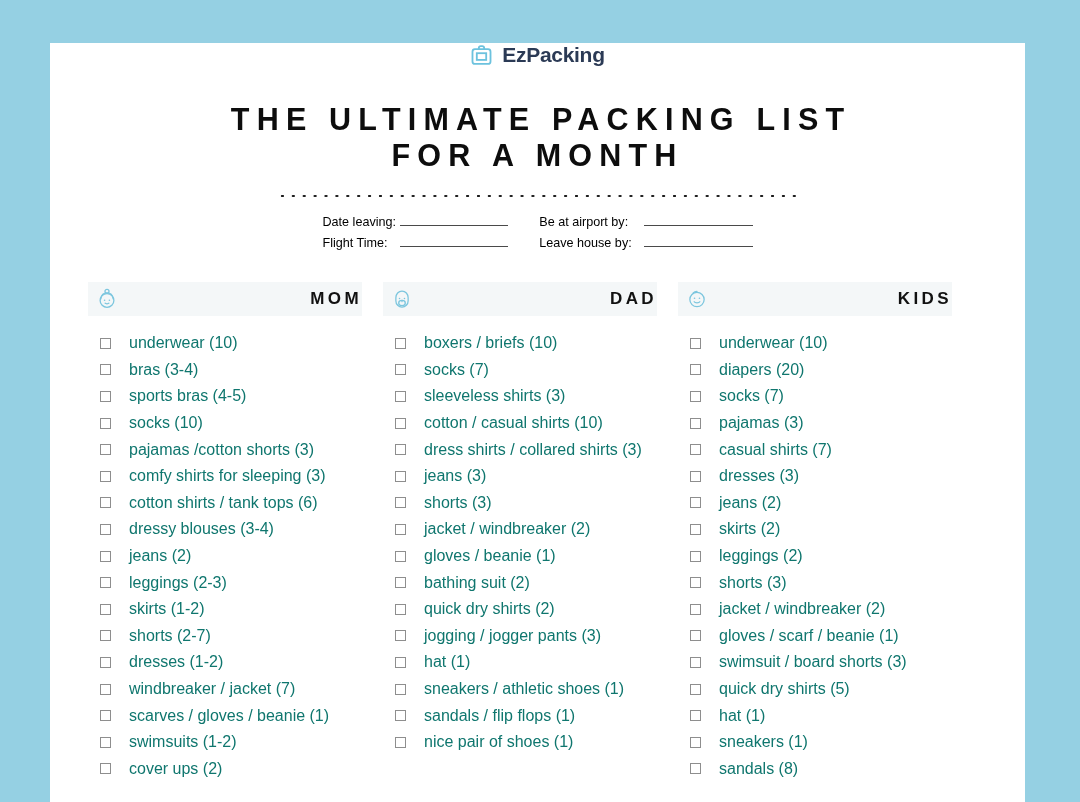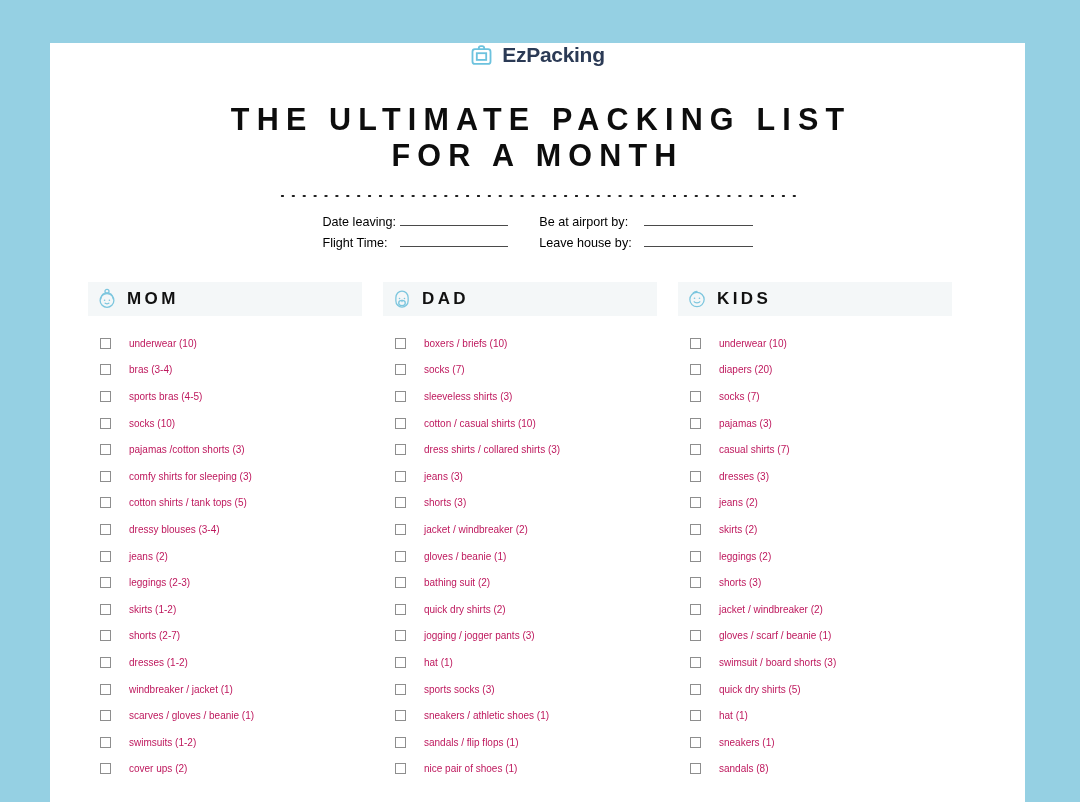--- a/index.html
+++ b/index.html
@@ -99,20 +99,21 @@
   }
   .column { width: 274px; }
 
   .col-header {
     background: #f4f7f8;
     height: 34px;
     display: flex;
     align-items: center;
     gap: 9px;
     padding-left: 8px;
+    justify-content: space-between;
   }
   .col-header-icon { display: block; width: 22px; height: 22px; flex: 0 0 auto; }
   .col-header-title {
     font-size: 17px;
     font-weight: bold;
     color: #111111;
     letter-spacing: 3.4px;
   }
 
   .checklist {
@@ -127,22 +128,22 @@
   }
   .checkbox {
     flex: 0 0 auto;
     width: 11px;
     height: 11px;
     border: 1.3px solid #8e8e8e;
     background: #ffffff;
     margin-right: 18px;
   }
   .check-label {
-    font-size: 10px;
-    color: #be185d;
+    font-size: 16px;
+    color: #0f766e;
     white-space: nowrap;
   }
 </style>
 </head>
 <body>
 
 <div class="page">
 
   <div class="brand">
     <span>
@@ -217,21 +218,21 @@
         <li class="check-item">
             <span class="checkbox"></span>
             <span class="check-label">pajamas /cotton shorts (3)</span>
           </li>
         <li class="check-item">
             <span class="checkbox"></span>
             <span class="check-label">comfy shirts for sleeping (3)</span>
           </li>
         <li class="check-item">
             <span class="checkbox"></span>
-            <span class="check-label">cotton shirts / tank tops (5)</span>
+            <span class="check-label">cotton shirts / tank tops (6)</span>
           </li>
         <li class="check-item">
             <span class="checkbox"></span>
             <span class="check-label">dressy blouses (3-4)</span>
           </li>
         <li class="check-item">
             <span class="checkbox"></span>
             <span class="check-label">jeans (2)</span>
           </li>
         <li class="check-item">
@@ -245,21 +246,21 @@
         <li class="check-item">
             <span class="checkbox"></span>
             <span class="check-label">shorts (2-7)</span>
           </li>
         <li class="check-item">
             <span class="checkbox"></span>
             <span class="check-label">dresses (1-2)</span>
           </li>
         <li class="check-item">
             <span class="checkbox"></span>
-            <span class="check-label">windbreaker / jacket (1)</span>
+            <span class="check-label">windbreaker / jacket (7)</span>
           </li>
         <li class="check-item">
             <span class="checkbox"></span>
             <span class="check-label">scarves / gloves / beanie (1)</span>
           </li>
         <li class="check-item">
             <span class="checkbox"></span>
             <span class="check-label">swimsuits (1-2)</span>
           </li>
         <li class="check-item">
@@ -330,24 +331,20 @@
         <li class="check-item">
             <span class="checkbox"></span>
             <span class="check-label">jogging / jogger pants (3)</span>
           </li>
         <li class="check-item">
             <span class="checkbox"></span>
             <span class="check-label">hat (1)</span>
           </li>
         <li class="check-item">
             <span class="checkbox"></span>
-            <span class="check-label">sports socks (3)</span>
-          </li>
-        <li class="check-item">
-            <span class="checkbox"></span>
             <span class="check-label">sneakers / athletic shoes (1)</span>
           </li>
         <li class="check-item">
             <span class="checkbox"></span>
             <span class="check-label">sandals / flip flops (1)</span>
           </li>
         <li class="check-item">
             <span class="checkbox"></span>
             <span class="check-label">nice pair of shoes (1)</span>
           </li>

